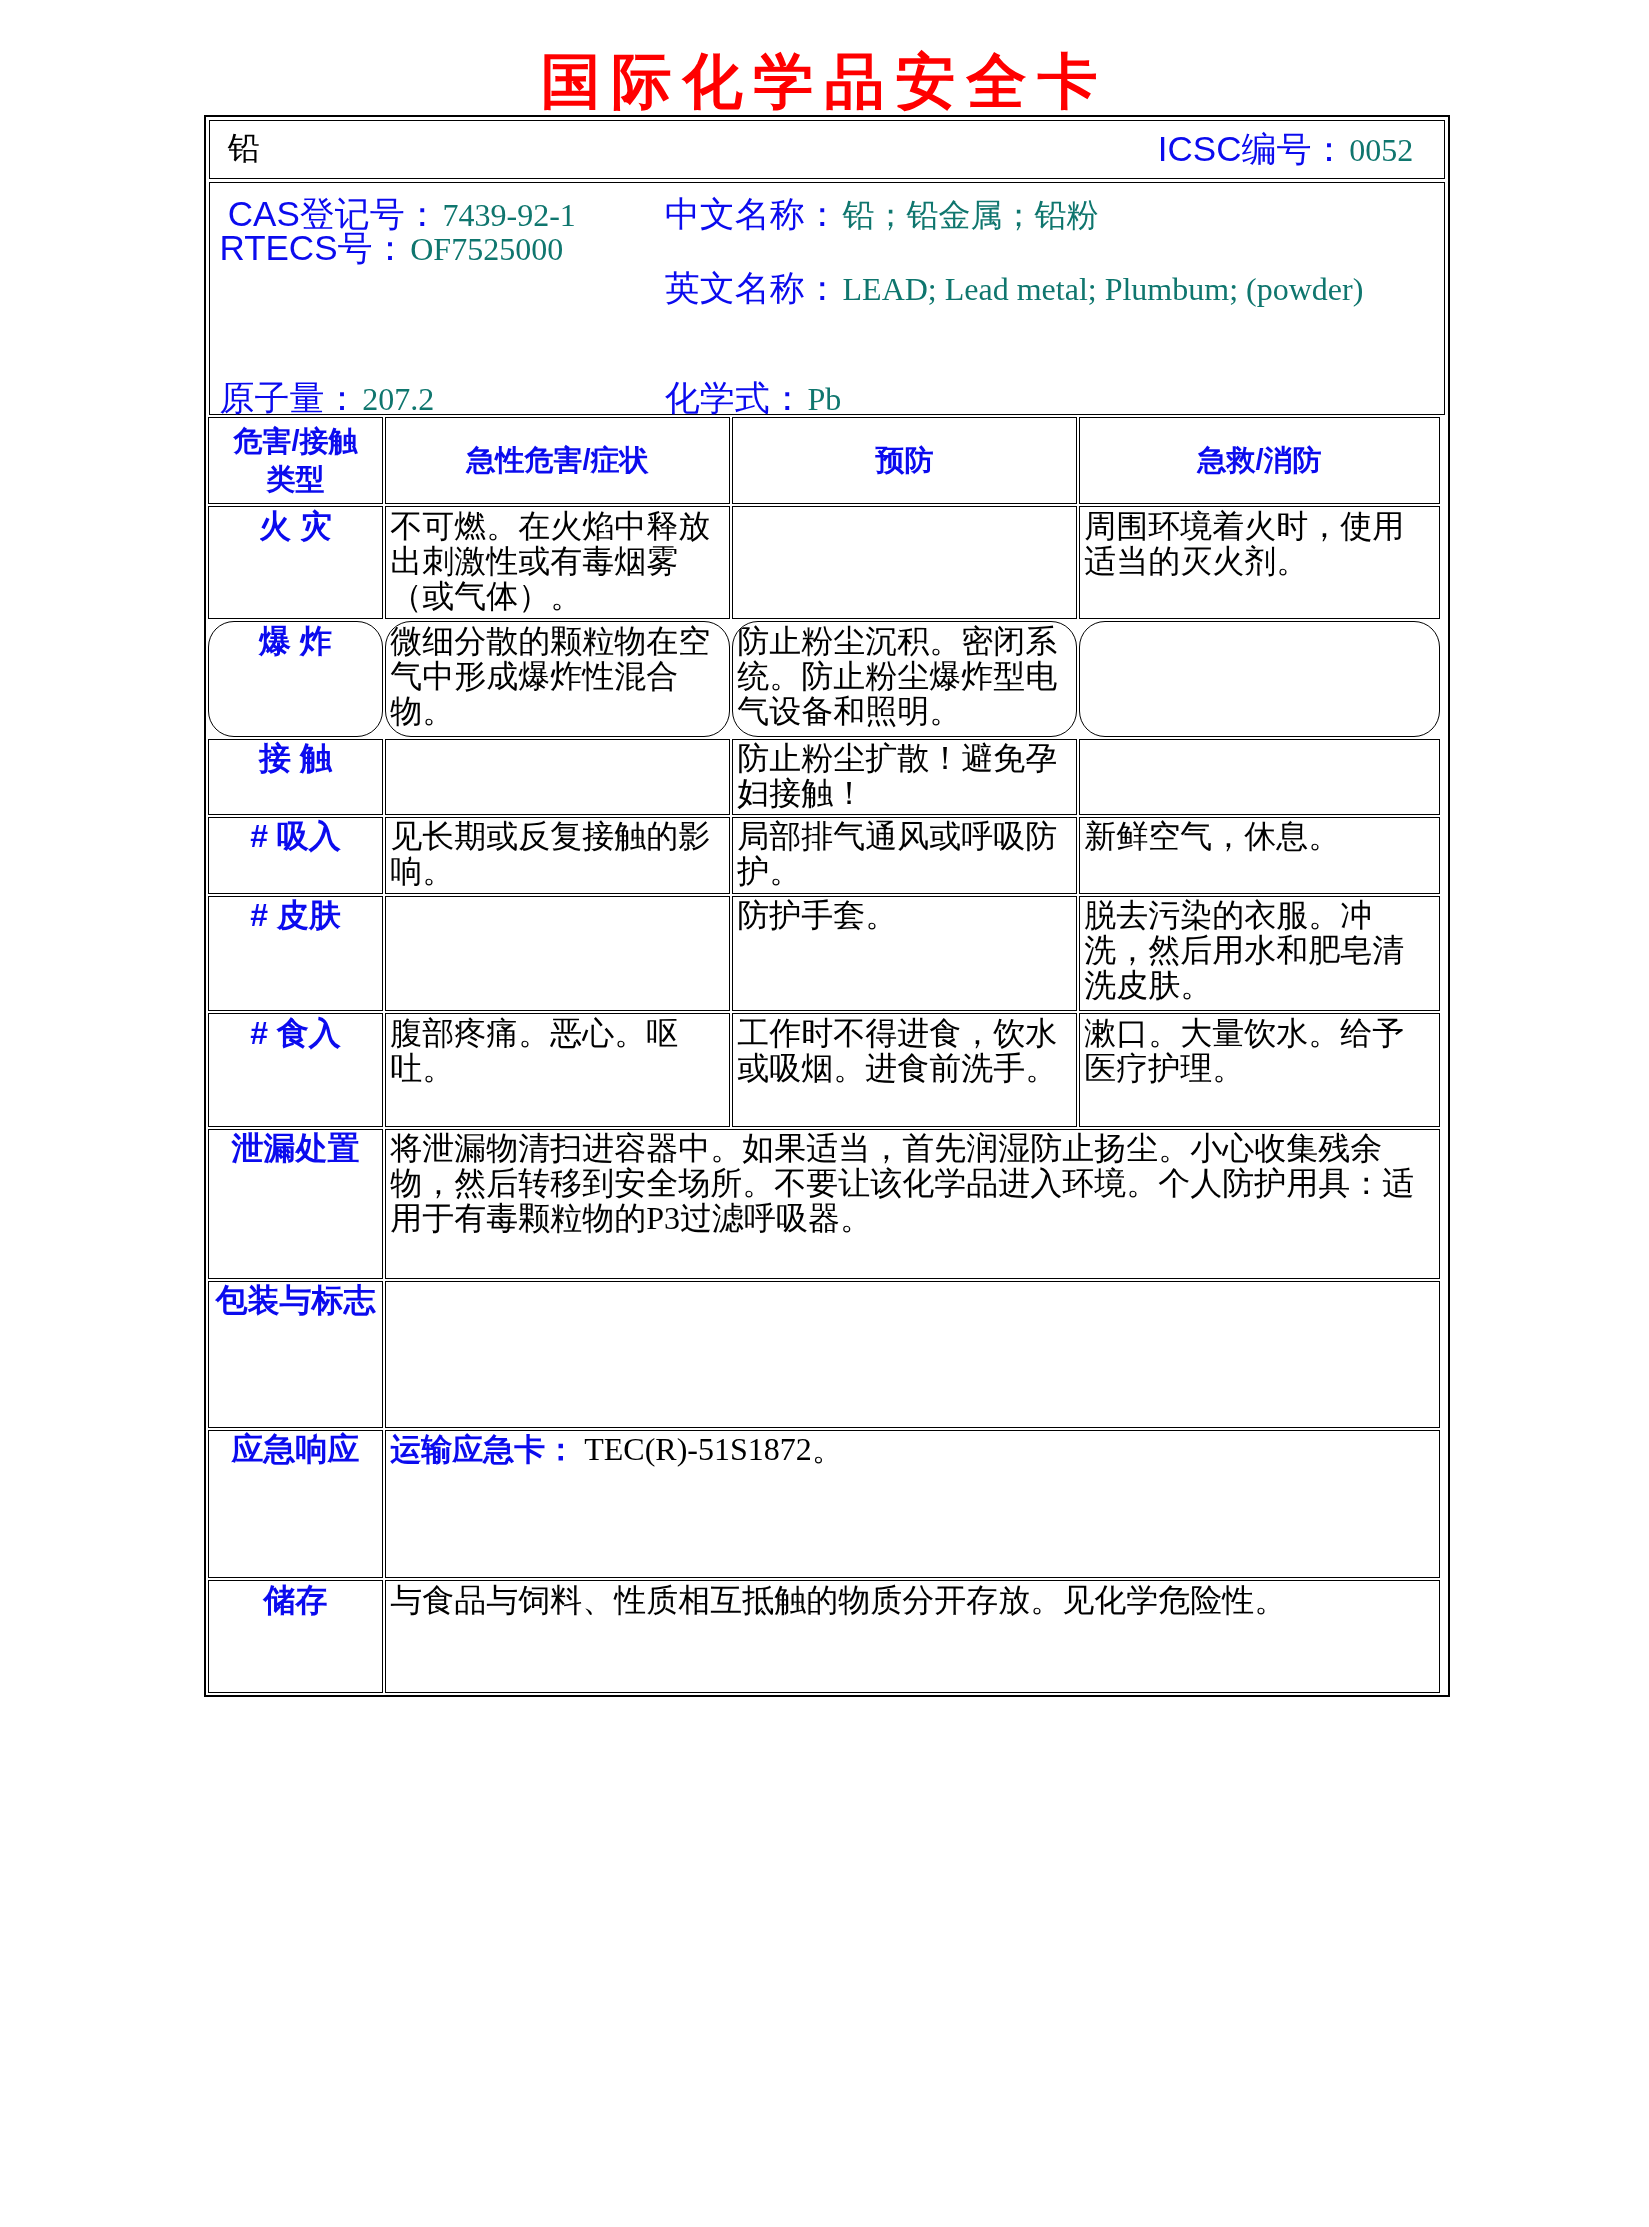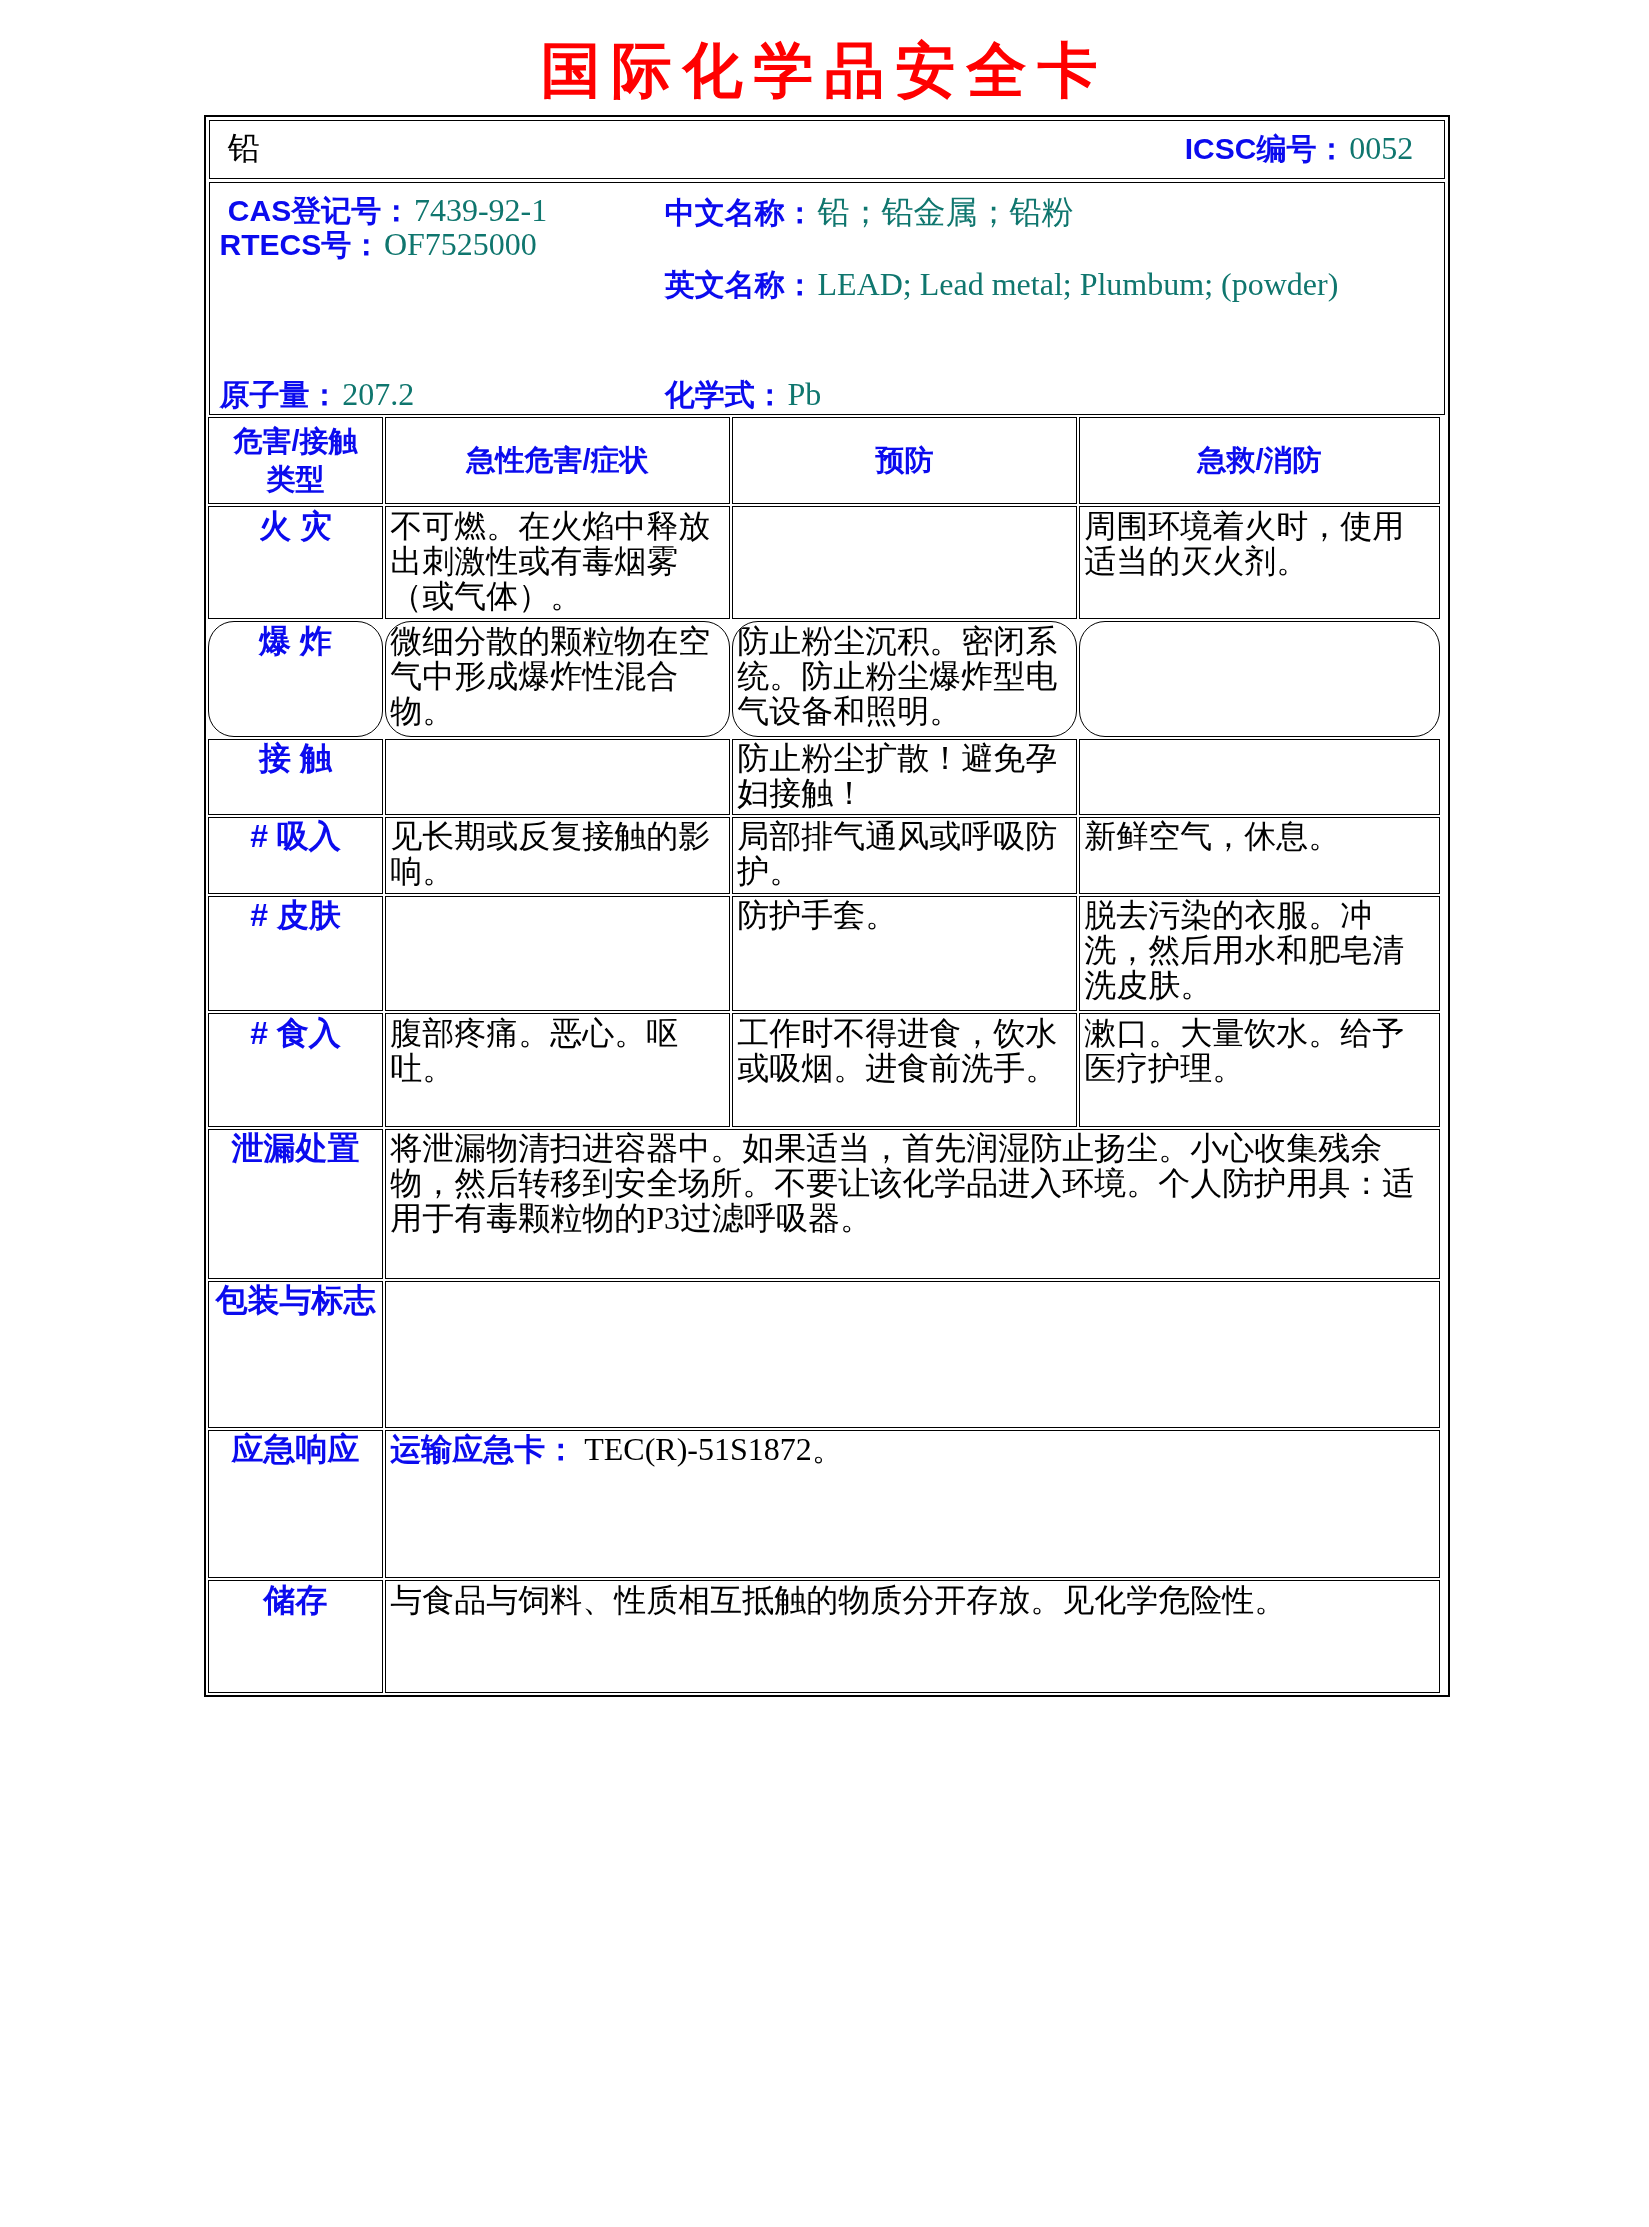--- a/index.html
+++ b/index.html
@@ -4,21 +4,21 @@
 <style>
   html,body{margin:0;padding:0;}
   body{
     width:1649px;height:2227px;
     background:#ffffff;
     font-family:"Liberation Serif", serif;
     color:#000;
     position:relative;
   }
   .title{
-    position:absolute;top:31px;left:0;width:1649px;
+    position:absolute;top:42px;left:0;width:1649px;
     text-align:center;
     font-family:"Liberation Serif", serif;
     font-weight:bold;
     font-size:60px;
     letter-spacing:11px;
     color:#FF0000;
     white-space:nowrap;
   }
   .card{
     position:absolute;left:204px;top:115px;width:1246px;
@@ -28,23 +28,23 @@
   .box{border:1.4px solid #000;margin:2.8px 2.8px 0 2.8px;}
   .box-a{
     height:57px;
     display:flex;align-items:center;justify-content:space-between;
     padding:0 31px 0 18px;
   }
   .substance{font-size:32px;color:#000;}
   .icsc{white-space:nowrap;}
   .blue-label{
     font-family:"Liberation Sans", sans-serif;
-    font-weight:bold;
+    font-weight:normal;
     color:#0B0BEE;
-    font-size:30px;
+    font-size:35px;
   }
   .val{font-size:32px;color:#0f766e;}
   .box-b{height:231px;position:relative;}
   .pos{position:absolute;white-space:nowrap;}
   .p-cas{top:8.3px;left:18px;}
   .p-cn{top:8.3px;left:455px;}
   .p-rtecs{top:42px;left:9.7px;}
   .p-en{top:82px;left:455px;}
   .p-mass{top:192px;left:9.7px;}
   .p-formula{top:192px;left:455px;}

